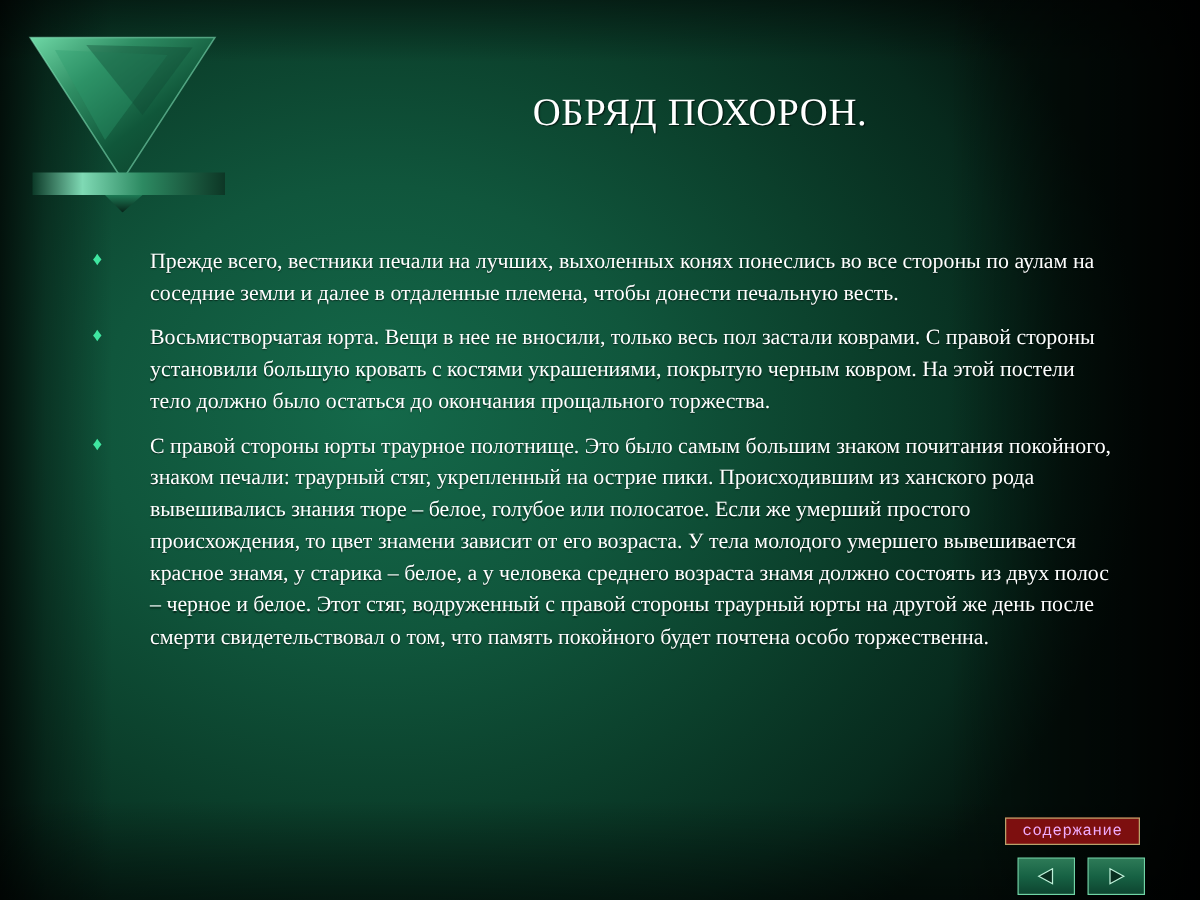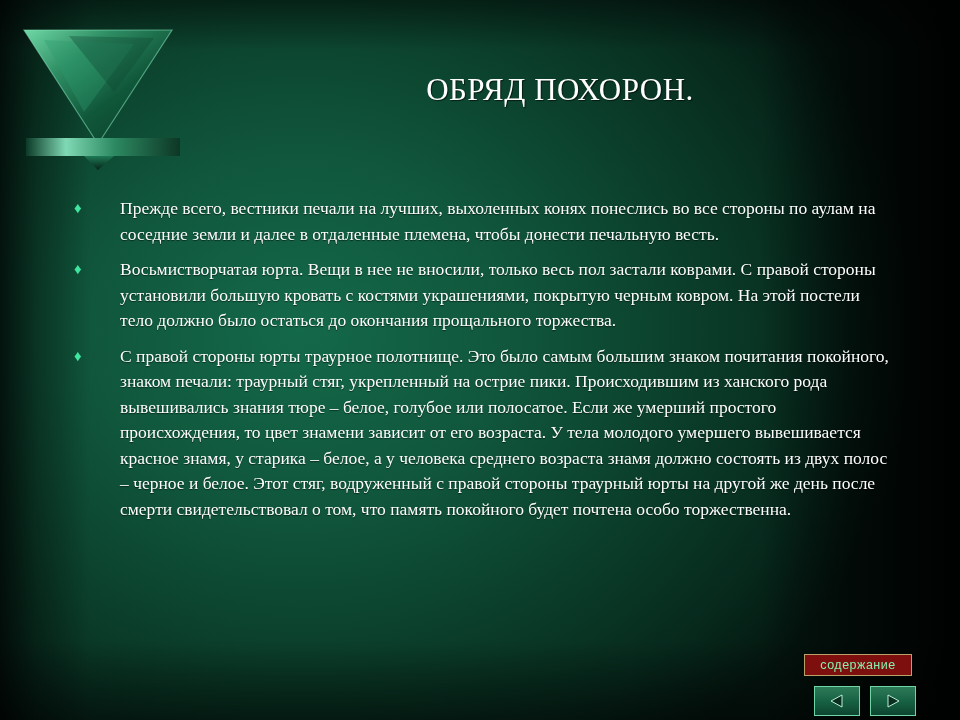--- a/index.html
+++ b/index.html
@@ -104,23 +104,23 @@
 
   
   .nav-label {
     position: absolute;
     right: 48px;
     bottom: 44px;
     width: 106px;
     height: 20px;
     background: #7d0f0f;
     border: 1px solid #b8a26a;
-    color: #86efac;
+    color: #f0abfc;
     font-size: 12.5px;
-    font-family: Liberation Sans, sans-serif;
+    font-family: Liberation Mono, monospace;
     display: flex;
     align-items: center;
     justify-content: center;
     letter-spacing: 0.5px;
   }
   .nav-buttons {
     position: absolute;
     right: 44px;
     bottom: 4px;
     display: flex;

